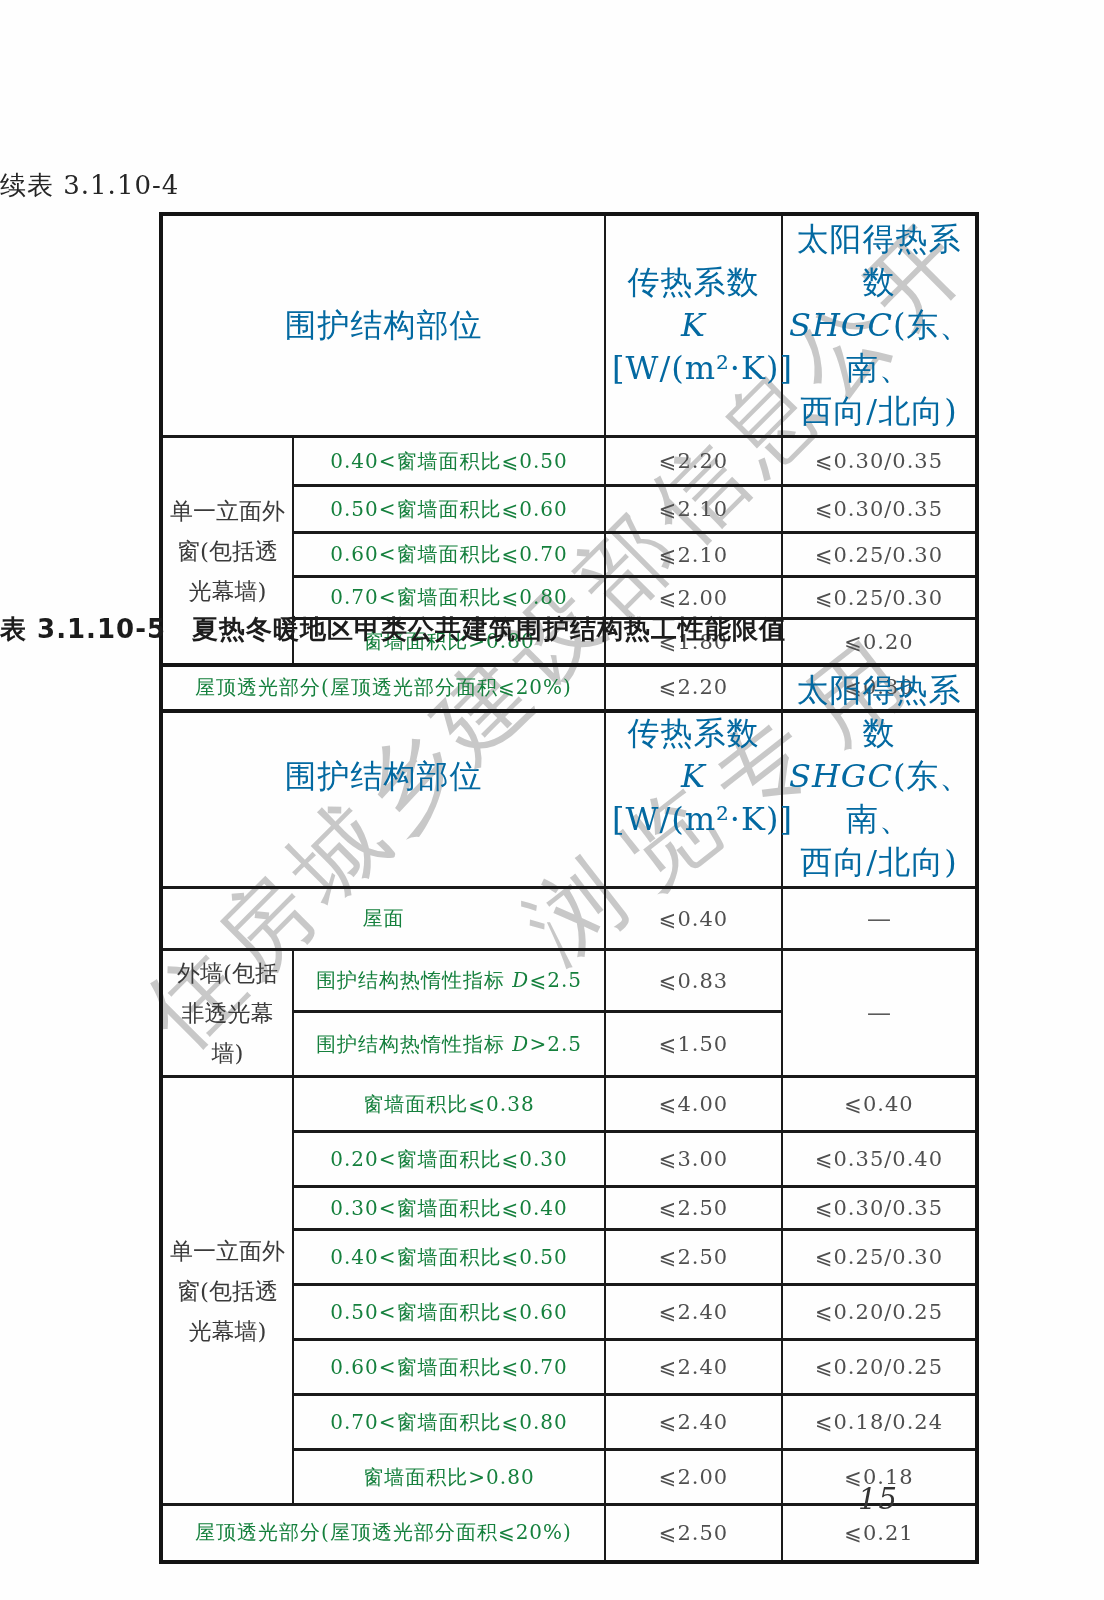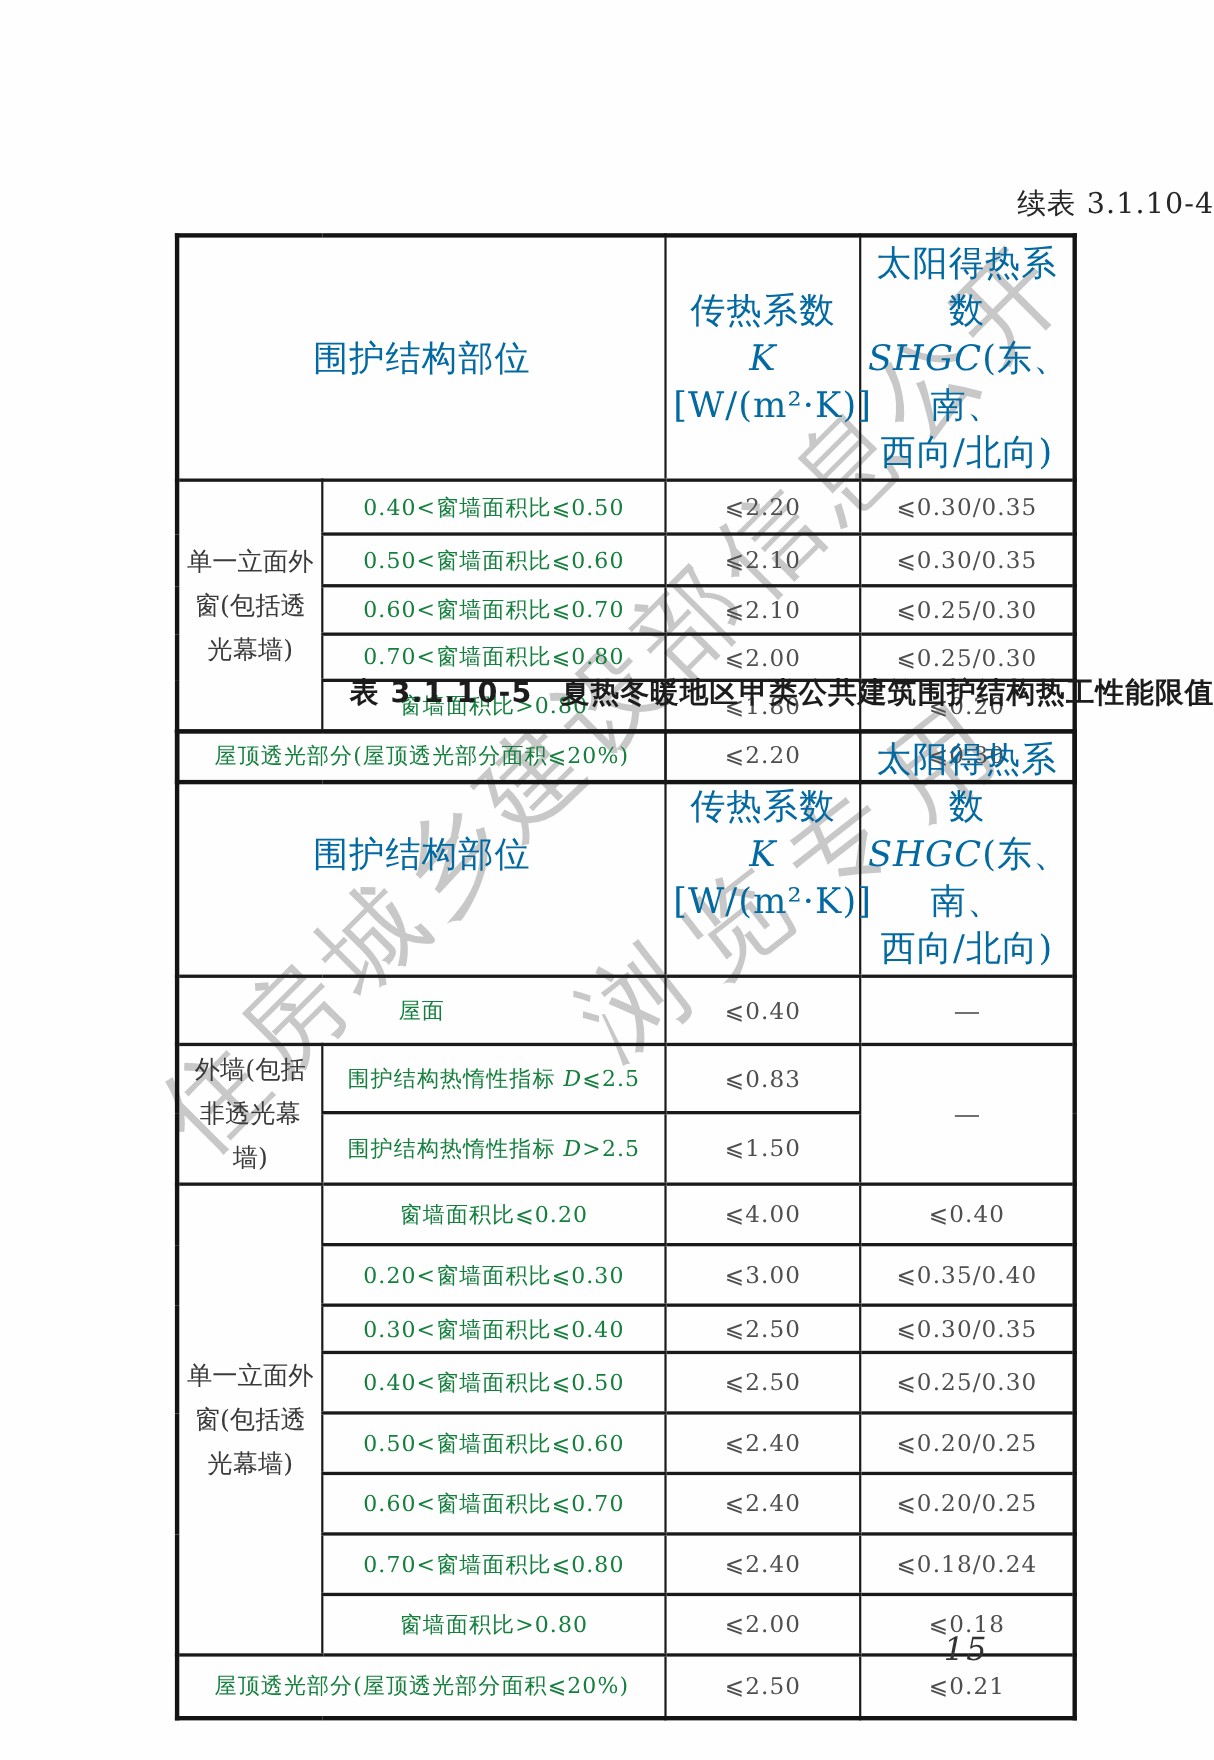--- a/index.html
+++ b/index.html
@@ -21,21 +21,21 @@
     font-size:92px; line-height:92px; white-space:nowrap;
     pointer-events:none;
     font-family:"DejaVu Serif","Liberation Serif",serif;
   }
   .wm1 { left:161px; top:985px; letter-spacing:10px;
          transform:rotate(-45deg); transform-origin:left center; }
   .wm2 { left:540px; top:894px; letter-spacing:26px;
          transform:rotate(-38deg); transform-origin:left center; }
 
   .doc-caption {
-    position:absolute; left:0; width:100%; text-align:right; z-index:2;
+    position:absolute; left:0; width:100%; text-align:left; z-index:2;
   }
   .cap1 { top:168px; font-size:26px; letter-spacing:1px; color:#262626; }
   .cap2 {
     top:612px; font-size:26px; font-weight:bold; color:#1c1c1c;
     font-family:"DejaVu Sans","Liberation Sans",sans-serif;
     letter-spacing:1px;
   }
   .cap2 .cap-no { margin-right:26px; }
 
   table.t {
@@ -169,21 +169,21 @@
         <td class="label-cell"><span>围护结构热惰性指标 </span><span class="sym">D</span><span>⩽2.5</span></td>
         <td class="value-cell">⩽0.83</td>
         <td class="dash-cell" rowspan="2">—</td>
       </tr>
       <tr style="height:56px">
         <td class="label-cell"><span>围护结构热惰性指标 </span><span class="sym">D</span><span>&gt;2.5</span></td>
         <td class="value-cell">⩽1.50</td>
       </tr>
       <tr style="height:55px">
         <td class="group-cell" rowspan="8">单一立面外窗(包括透光幕墙)</td>
-        <td class="label-cell">窗墙面积比⩽0.20</td>
+        <td class="label-cell">窗墙面积比⩽0.38</td>
         <td class="value-cell">⩽4.00</td>
         <td class="value-cell">⩽0.40</td>
       </tr>
       <tr style="height:55px">
         <td class="label-cell">0.20&lt;窗墙面积比⩽0.30</td>
         <td class="value-cell">⩽3.00</td>
         <td class="value-cell">⩽0.35/0.40</td>
       </tr>
       <tr style="height:43px">
         <td class="label-cell">0.30&lt;窗墙面积比⩽0.40</td>

